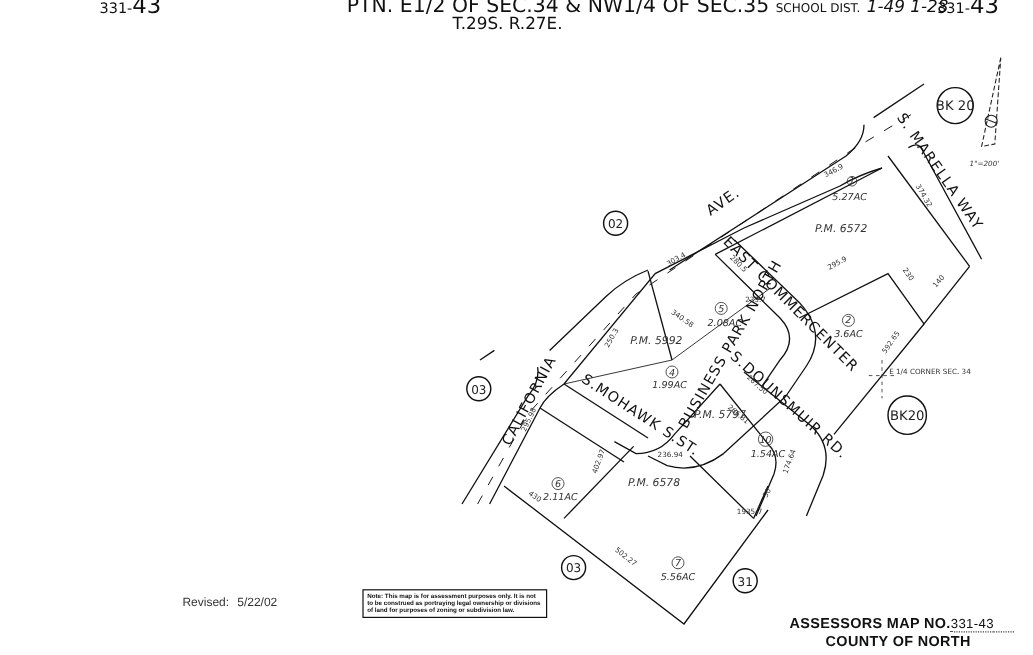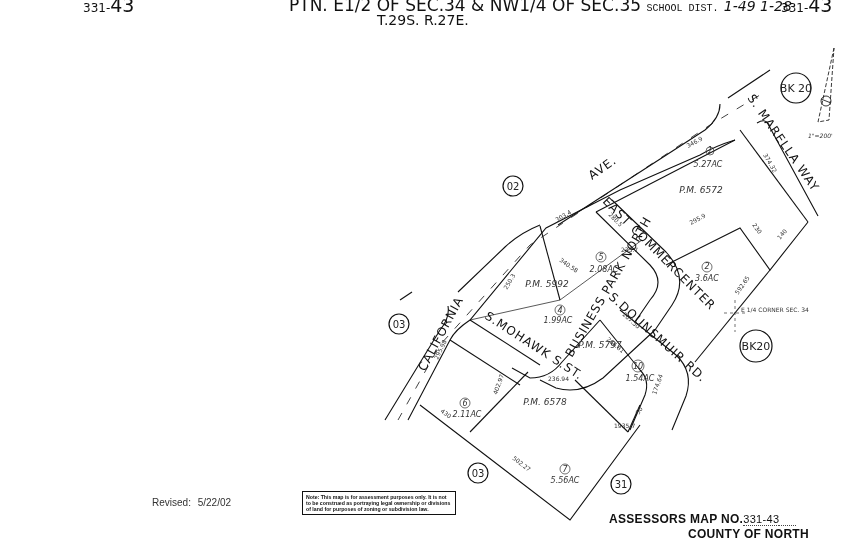--- a/index.html
+++ b/index.html
@@ -19,21 +19,21 @@
   .dotted { border-bottom: 1px dotted #444; font-weight: normal; font-size: 11px; }
 </style>
 </head>
 <body>
 
 <div class="abs hdr" style="left:83px; top:-6px;">
   <span class="map-no-small">331-</span><span class="map-no-big">43</span>
 </div>
 <div class="abs hdr" style="left:289px; top:-5px; font-size:17px;">
   <span>PTN. E1/2 OF SEC.34 &amp; NW1/4 OF SEC.35</span>
-  <span style="font-size:10px;font-family:Liberation Mono, monospace;">SCHOOL DIST.</span>
+  <span style="font-size:10px;">SCHOOL DIST.</span>
   <span style="font-size:14px; font-style:italic;">1-49  1-28</span>
 </div>
 <div class="abs hdr" style="left:377px; top:12px; font-size:14px;">T.29S.  R.27E.</div>
 <div class="abs hdr" style="left:781px; top:-6px;">
   <span class="map-no-small">331-</span><span class="map-no-big">43</span>
 </div>
 
 <svg id="map" width="861" height="546" viewBox="0 0 861 546">
   <g fill="none" stroke="#111" stroke-width="1.1">
 
@@ -187,16 +187,16 @@
   <text x="741" y="312" class="dim" font-size="6">E 1/4 CORNER SEC. 34</text>
 </svg>
 
 <div class="abs" style="left:152px; top:497px; font-size:10px; color:#333;">
   <span>Revised:</span>
   <span style="margin-left:4px;">5/22/02</span>
 </div>
 
 <div class="note">Note: This map is for assessment purposes only. It is not to be construed as portraying legal ownership or divisions of land for purposes of zoning or subdivision law.</div>
 
-<div class="abs footer-title" style="left:609px; top:512px;">
+<div class="abs footer-title" style="left:658px; top:512px;">
   <span>ASSESSORS MAP NO.</span><span class="dotted">331-43</span><span class="dotted">&nbsp;&nbsp;&nbsp;&nbsp;&nbsp;</span>
 </div>
 <div class="abs footer-title" style="left:688px; top:527px;">COUNTY OF NORTH</div>
 
 </body></html>

